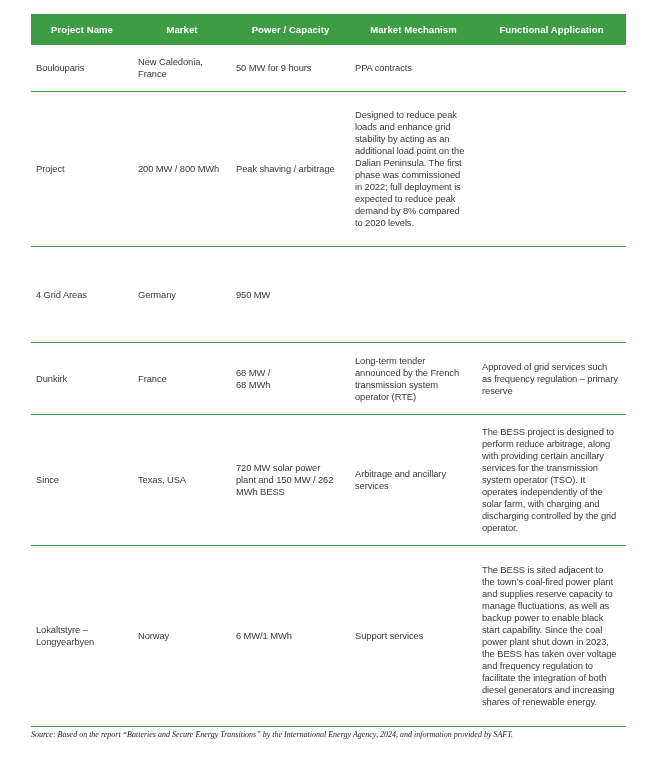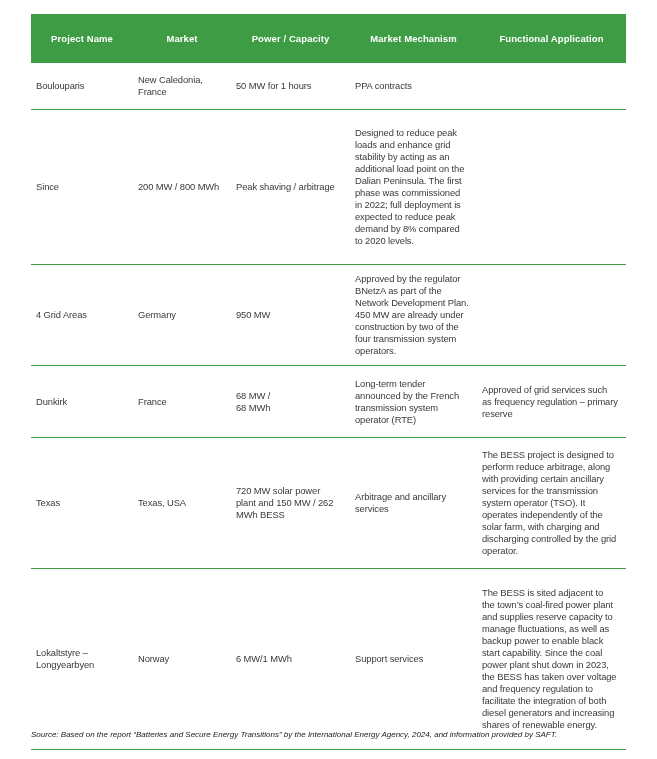--- a/index.html
+++ b/index.html
@@ -17,21 +17,21 @@
   .table-wrap {
     position: absolute;
     left: 31px;
     top: 14px;
     width: 595px;
   }
   .header-row {
     display: grid;
     grid-template-columns: 102px 98px 119px 127px 149px;
     background: #3e9c44;
-    height: 49px;
+    height: 31px;
     align-items: center;
   }
   .header-cell {
     color: #ffffff;
     font-weight: bold;
     font-size: 9.5px;
     text-align: center;
     padding: 0 3px;
     letter-spacing: 0.1px;
   }
@@ -54,21 +54,21 @@
     color: #3a3a3a;
     padding: 8px 8px 8px 5px;
     white-space: pre-line;
     letter-spacing: -0.1px;
   }
   .source-note {
     position: absolute;
     left: 31px;
     top: 730px;
     width: 595px;
-    font-family: Liberation Sans, sans-serif;
+    font-family: Liberation Serif, serif;
     font-style: italic;
     font-size: 8px;
     color: #222222;
     letter-spacing: 0;
   }
 </style>
 </head>
 <body>
 
 <div class="table-wrap">
@@ -78,49 +78,48 @@
     <div class="header-cell">Market</div>
     <div class="header-cell">Power / Capacity</div>
     <div class="header-cell">Market Mechanism</div>
     <div class="header-cell">Functional Application</div>
   </div>
 
   <div class="data-row r1">
     <div class="cell">Boulouparis</div>
     <div class="cell">New Caledonia,
 France</div>
-    <div class="cell">50 MW for 1 hours</div>
+    <div class="cell">50 MW for 9 hours</div>
     <div class="cell">PPA contracts</div>
   </div>
 
   <div class="data-row r2">
-    <div class="cell">Since</div>
+    <div class="cell">Project</div>
     <div class="cell">200 MW / 800 MWh</div>
     <div class="cell">Peak shaving / arbitrage</div>
     <div class="cell">Designed to reduce peak loads and enhance grid stability by acting as an additional load point on the Dalian Peninsula. The first phase was commissioned in 2022; full deployment is expected to reduce peak demand by 8% compared to 2020 levels.</div>
   </div>
 
   <div class="data-row r3">
     <div class="cell">4 Grid Areas</div>
     <div class="cell">Germany</div>
     <div class="cell">950 MW</div>
-    <div class="cell">Approved by the regulator BNetzA as part of the Network Development Plan. 450 MW are already under construction by two of the four transmission system operators.</div>
   </div>
 
   <div class="data-row r4">
     <div class="cell">Dunkirk</div>
     <div class="cell">France</div>
     <div class="cell">68 MW /
 68 MWh</div>
     <div class="cell">Long-term tender announced by the French transmission system operator (RTE)</div>
     <div class="cell">Approved of grid services such as frequency regulation – primary reserve</div>
   </div>
 
   <div class="data-row r5">
-    <div class="cell">Texas</div>
+    <div class="cell">Since</div>
     <div class="cell">Texas, USA</div>
     <div class="cell">720 MW solar power plant and 150 MW / 262 MWh BESS</div>
     <div class="cell">Arbitrage and ancillary services</div>
     <div class="cell">The BESS project is designed to perform reduce arbitrage, along with providing certain ancillary services for the transmission system operator (TSO). It operates independently of the solar farm, with charging and discharging controlled by the grid operator.</div>
   </div>
 
   <div class="data-row r6">
     <div class="cell">Lokaltstyre – Longyearbyen</div>
     <div class="cell">Norway</div>
     <div class="cell">6 MW/1 MWh</div>

